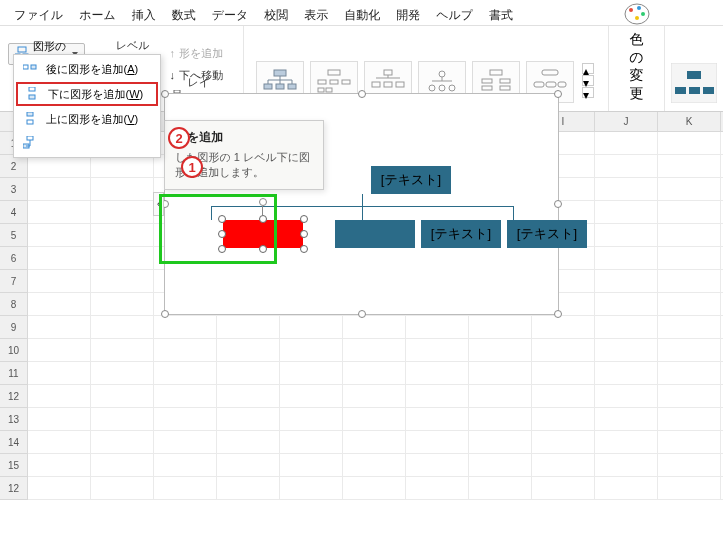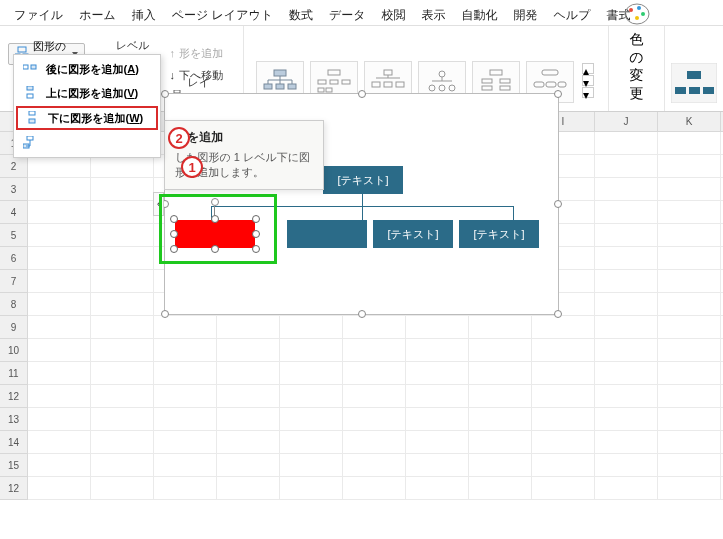--- a/index.html
+++ b/index.html
@@ -12,21 +12,21 @@
   .ribbon { display: flex; background: #fff; border-bottom: 1px solid #d0d0d0; height: 86px; }
   .ribbon-group { display: flex; flex-direction: column; padding: 4px 8px; border-right: 1px solid #e6e6e6; position: relative; justify-content: flex-end; }
   .ribbon-group-label { position: absolute; bottom: 2px; left: 0; right: 0; text-align: center; font-size: 10px; color: #666; }
   .ribbon-top { display: flex; gap: 6px; align-items: flex-start; }
   .ribbon-btn-combo { display: flex; align-items: center; gap: 4px; border: 1px solid #bbb; border-radius: 2px; padding: 2px 6px; background: #f7f7f7; font-size: 11px; height: 22px; cursor: pointer; }
   .ribbon-btn-small { display: flex; align-items: center; gap: 4px; padding: 2px 4px; font-size: 11px; color: #333; cursor: pointer; height: 20px; }
   .ribbon-btn-small.disabled { color: #aaa; cursor: default; }
   .ribbon-col { display: flex; flex-direction: column; gap: 2px; }
   
   .dropdown-menu { position: absolute; top: 54px; left: 13px; width: 148px; background: #fff; border: 1px solid #ccc; box-shadow: 2px 2px 6px rgba(0,0,0,0.15); z-index: 50; padding: 2px 0; }
-  .dropdown-item { display: flex; align-items: center; gap: 8px; padding: 4px 8px; font-size: 11px; cursor: pointer; font-weight: bold; }
+  .dropdown-item { display: flex; align-items: center; gap: 8px; padding: 4px 8px; font-size: 11px; cursor: pointer; }
   .dropdown-item.highlighted { border: 2px solid #d92b2b; margin: 1px 2px; padding: 2px 6px; }
   .dropdown-item .mini-icon { width: 16px; height: 16px; display: inline-flex; align-items: center; justify-content: center; }
   .underline-key { text-decoration: underline; }
   
   .tooltip-box { position: absolute; top: 120px; left: 164px; width: 160px; background: #f8f8f6; border: 1px solid #ccc; padding: 8px 10px; box-shadow: 2px 2px 6px rgba(0,0,0,0.1); z-index: 40; }
   .tooltip-title { font-weight: 600; font-size: 12px; margin-bottom: 4px; color: #222; }
   .tooltip-body { font-size: 11px; color: #555; line-height: 1.4; }
   
   .callout-circle { position: absolute; width: 22px; height: 22px; border: 2px solid #d92b2b; border-radius: 50%; display: flex; align-items: center; justify-content: center; color: #d92b2b; font-weight: bold; font-size: 13px; background: #fff; z-index: 60; }
   
@@ -40,38 +40,37 @@
   .row-header { width: 28px; height: 23px; border-bottom: 1px solid #d8d8d8; border-right: 1px solid #d8d8d8; display: flex; align-items: center; justify-content: center; font-size: 10px; color: #555; }
   .col-headers { display: flex; background: #f0f0f0; height: 20px; }
   .col-header { width: 63px; border-right: 1px solid #d8d8d8; border-bottom: 1px solid #d8d8d8; display: flex; align-items: center; justify-content: center; font-size: 10px; color: #555; }
   .corner { width: 28px; height: 20px; background: #f0f0f0; border-right: 1px solid #d8d8d8; border-bottom: 1px solid #d8d8d8; }
   .grid { position: relative; flex: 1; height: 380px; }
   .grid-cell { position: absolute; border-right: 1px solid #eaeaea; border-bottom: 1px solid #eaeaea; width: 63px; height: 23px; }
   
   .smartart-frame { position: absolute; left: 164px; top: 93px; width: 395px; height: 222px; border: 1px solid #bbb; background: #fff; }
   .sel-handle { position: absolute; width: 8px; height: 8px; background: #fff; border: 1px solid #888; border-radius: 50%; }
   
-  .node { position: absolute; background: #2b6b88; color: #ffffff; display: flex; align-items: center; justify-content: center; font-size: 11px; }
+  .node { position: absolute; background: #2b6b88; color: #000000; display: flex; align-items: center; justify-content: center; font-size: 13px; margin-left: 48px; }
   .node.selected { background: #ff0000; }
   .node .sel-handle { border-color: #666; }
   .green-box { position: absolute; border: 3px solid #1ec81e; }
   .connector-v { position: absolute; width: 1px; background: #2b6b88; }
   .connector-h { position: absolute; height: 1px; background: #2b6b88; }
   
   .chev { width: 0; height: 0; border-left: 3px solid transparent; border-right: 3px solid transparent; border-top: 4px solid #555; display: inline-block; }
   .arrow-left { display: inline-block; margin-right: 2px; }
 </style>
 </head>
 <body>
 
 <div class="menubar">
   <div class="menubar-item">ファイル</div>
   <div class="menubar-item">ホーム</div>
   <div class="menubar-item">挿入</div>
-  <div class="menubar-item">ページ レイアウト</div>
   <div class="menubar-item">数式</div>
   <div class="menubar-item">データ</div>
   <div class="menubar-item">校閲</div>
   <div class="menubar-item">表示</div>
   <div class="menubar-item">自動化</div>
   <div class="menubar-item">開発</div>
   <div class="menubar-item">ヘルプ</div>
   <div class="menubar-item">書式</div>
 </div>
 
@@ -229,37 +228,37 @@
 <div class="dropdown-menu">
   <div class="dropdown-item">
     <span class="mini-icon">
         <svg width="14" height="12">
           <rect x="0" y="2" width="5" height="4" fill="none" stroke="#3b8bd4"></rect>
           <rect x="8" y="2" width="5" height="4" fill="#d9e8f5" stroke="#3b8bd4"></rect>
         </svg>
       </span>
     <span><span>後に図形を追加</span>(<span class="underline-key">A</span>)</span>
   </div>
+  <div class="dropdown-item highlighted">
+    <span class="mini-icon">
+        <svg width="14" height="14">
+          <rect x="4" y="0" width="6" height="4" fill="none" stroke="#3b8bd4"></rect>
+          <rect x="4" y="8" width="6" height="4" fill="#d9e8f5" stroke="#3b8bd4"></rect>
+        </svg>
+      </span>
+    <span><span>下に図形を追加</span>(<span class="underline-key">W</span>)</span>
+  </div>
   <div class="dropdown-item">
     <span class="mini-icon">
         <svg width="14" height="14">
           <rect x="4" y="0" width="6" height="4" fill="#d9e8f5" stroke="#3b8bd4"></rect>
           <rect x="4" y="8" width="6" height="4" fill="none" stroke="#3b8bd4"></rect>
         </svg>
       </span>
     <span><span>上に図形を追加</span>(<span class="underline-key">V</span>)</span>
-  </div>
-  <div class="dropdown-item highlighted">
-    <span class="mini-icon">
-        <svg width="14" height="14">
-          <rect x="4" y="0" width="6" height="4" fill="none" stroke="#3b8bd4"></rect>
-          <rect x="4" y="8" width="6" height="4" fill="#d9e8f5" stroke="#3b8bd4"></rect>
-        </svg>
-      </span>
-    <span><span>下に図形を追加</span>(<span class="underline-key">W</span>)</span>
   </div>
   <div class="dropdown-item">
     <span class="mini-icon">
         <svg width="14" height="14">
           <rect x="4" y="0" width="6" height="4" fill="none" stroke="#3b8bd4"></rect>
           <rect x="0" y="8" width="6" height="4" fill="#d9e8f5" stroke="#3b8bd4"></rect>
           <line x1="7" y1="4" x2="7" y2="10" stroke="#3b8bd4"></line>
           <line x1="3" y1="10" x2="7" y2="10" stroke="#3b8bd4"></line>
         </svg>
       </span>

